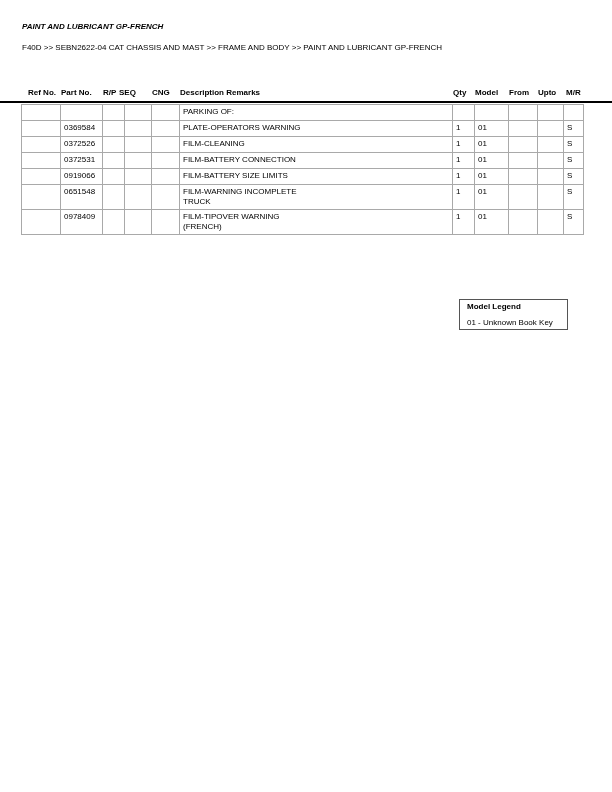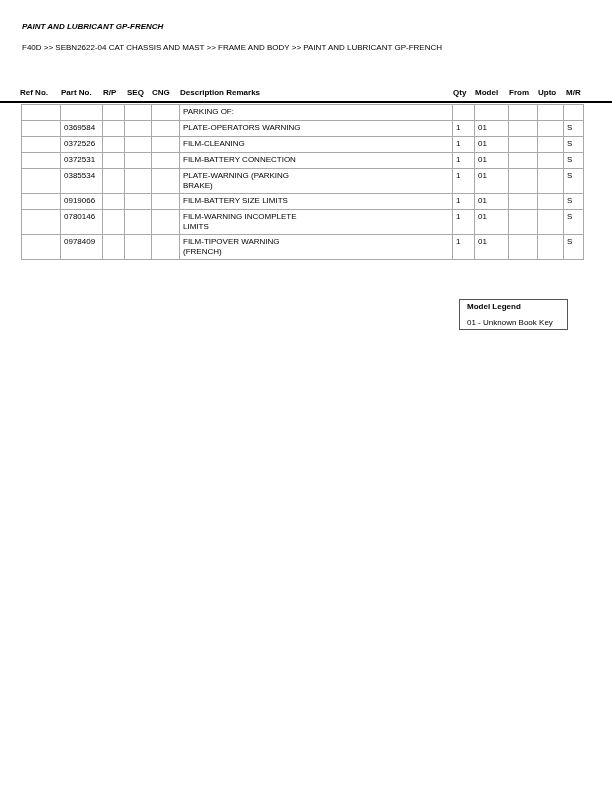--- a/index.html
+++ b/index.html
@@ -13,24 +13,24 @@
   .legend { position: absolute; left: 459px; top: 299px; width: 109px; height: 31px; border: 1px solid #555; font-size: 8px; padding: 0; box-sizing: border-box; }
   .legend .lt { position: absolute; left: 7px; top: 2px; font-weight: bold; }
   .legend .li { position: absolute; left: 7px; top: 18px; }
 </style>
 </head>
 <body>
 
 <div class="title">PAINT AND LUBRICANT GP-FRENCH</div>
 <div class="breadcrumb">F40D &gt;&gt; SEBN2622-04 CAT CHASSIS AND MAST &gt;&gt; FRAME AND BODY &gt;&gt; PAINT AND LUBRICANT GP-FRENCH</div>
 
-<div class="hdr" style="left:20px">Ref No.</div>
+<div class="hdr" style="left:28px">Ref No.</div>
 <div class="hdr" style="left:61px">Part No.</div>
 <div class="hdr" style="left:103px">R/P</div>
-<div class="hdr" style="left:127px">SEQ</div>
+<div class="hdr" style="left:119px">SEQ</div>
 <div class="hdr" style="left:152px">CNG</div>
 <div class="hdr" style="left:180px">Description Remarks</div>
 <div class="hdr" style="left:453px">Qty</div>
 <div class="hdr" style="left:475px">Model</div>
 <div class="hdr" style="left:509px">From</div>
 <div class="hdr" style="left:538px">Upto</div>
 <div class="hdr" style="left:566px">M/R</div>
 <div class="hdr-rule"></div>
 
 <table class="parts">
@@ -95,56 +95,40 @@
         <td></td>
         <td>FILM-BATTERY CONNECTION</td>
         <td>1</td>
         <td>01</td>
         <td></td>
         <td></td>
         <td>S</td>
       </tr>
       <tr>
         <td></td>
-        <td>0385534</td>
-        <td></td>
-        <td></td>
-        <td></td>
-        <td>
-          <div>PLATE-WARNING (PARKING</div>
-          <div>BRAKE)</div>
-        </td>
-        <td>1</td>
-        <td>01</td>
-        <td></td>
-        <td></td>
-        <td>S</td>
-      </tr>
-      <tr>
-        <td></td>
         <td>0919066</td>
         <td></td>
         <td></td>
         <td></td>
         <td>FILM-BATTERY SIZE LIMITS</td>
         <td>1</td>
         <td>01</td>
         <td></td>
         <td></td>
         <td>S</td>
       </tr>
       <tr>
         <td></td>
-        <td>0780146</td>
+        <td>0651548</td>
         <td></td>
         <td></td>
         <td></td>
         <td>
           <div>FILM-WARNING INCOMPLETE</div>
-          <div>LIMITS</div>
+          <div>TRUCK</div>
         </td>
         <td>1</td>
         <td>01</td>
         <td></td>
         <td></td>
         <td>S</td>
       </tr>
       <tr>
         <td></td>
         <td>0978409</td>

